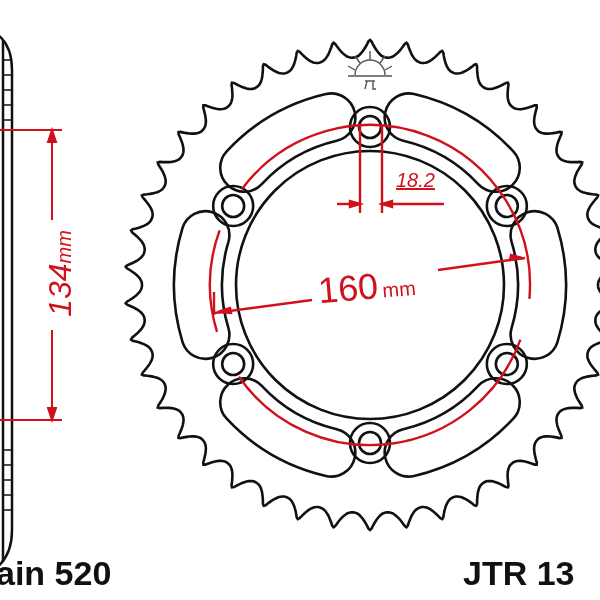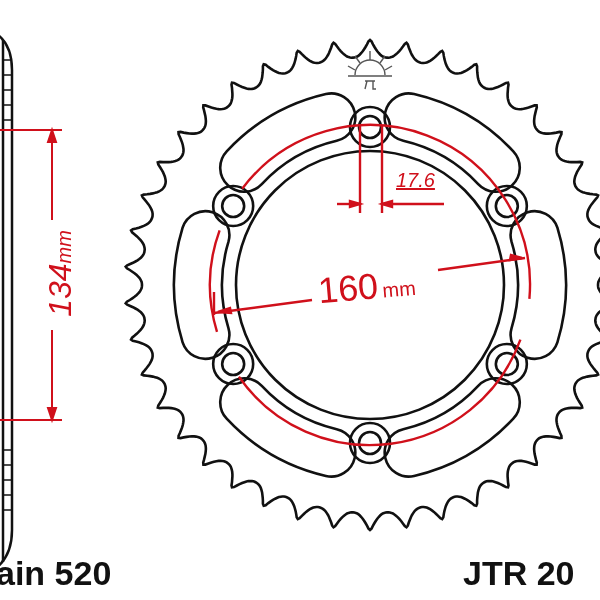--- a/index.html
+++ b/index.html
@@ -98,16 +98,16 @@
       <polygon points="382,204 392,201 392,207" fill="#d0101b"></polygon>
     </g>
 </svg>
 
 <div id="dim-134" class="dim-text">
   <span class="num">134</span><span class="unit">mm</span>
 </div>
 <div id="dim-160" class="dim-text">
   <span>160</span><span class="unit">mm</span>
 </div>
-<div id="dim-105" class="dim-text">17.6</div>
+<div id="dim-105" class="dim-text">18.2</div>
 
 <div id="chain-label" class="label-bottom">ain 520</div>
-<div id="part-label" class="label-bottom">JTR 20</div>
+<div id="part-label" class="label-bottom">JTR 13</div>
 
 </body></html>

